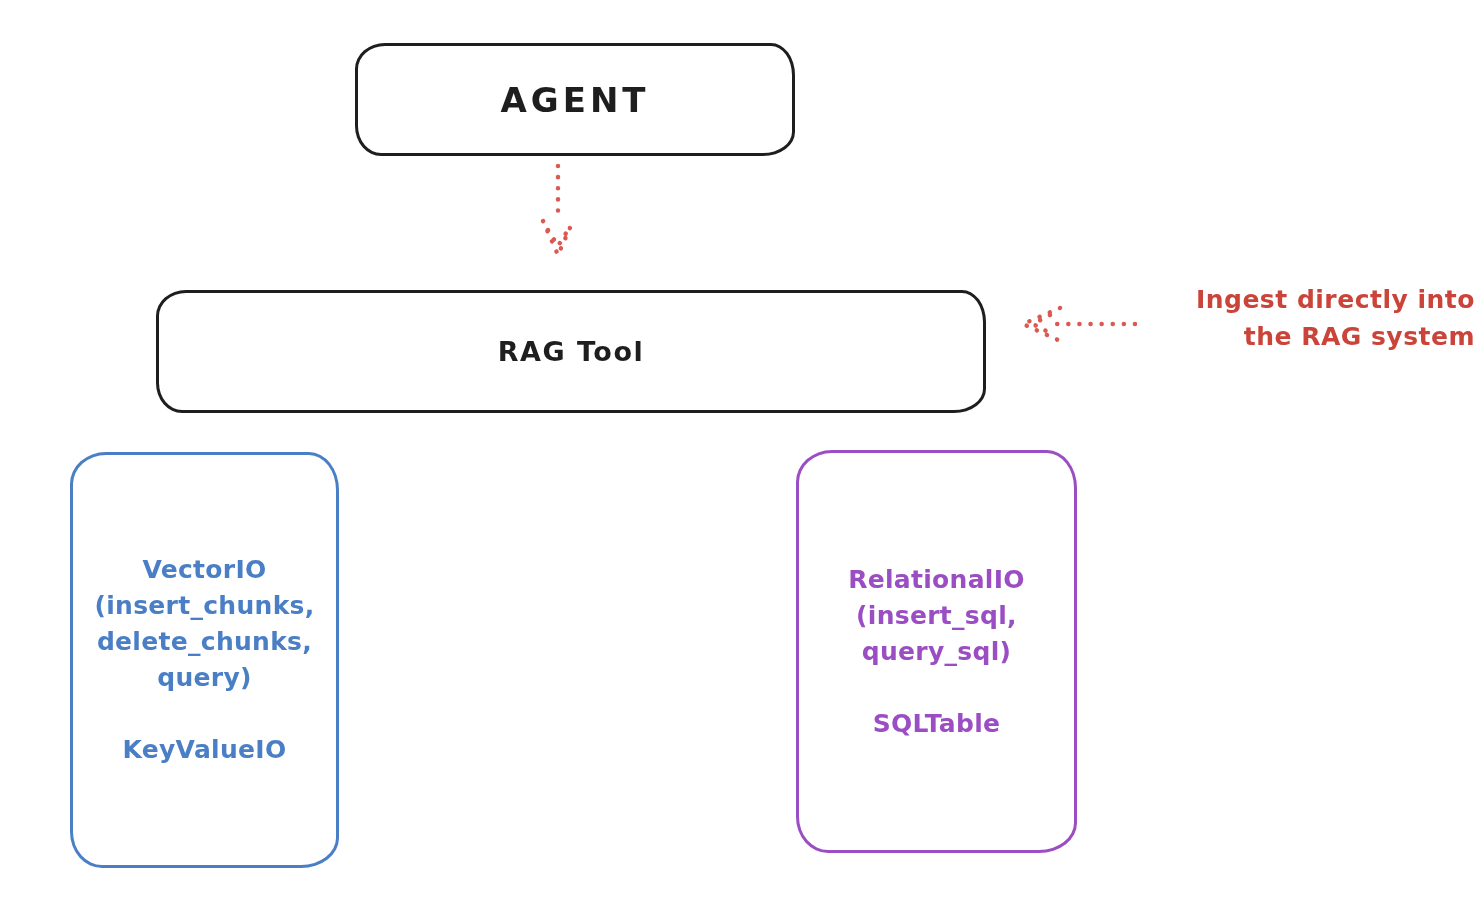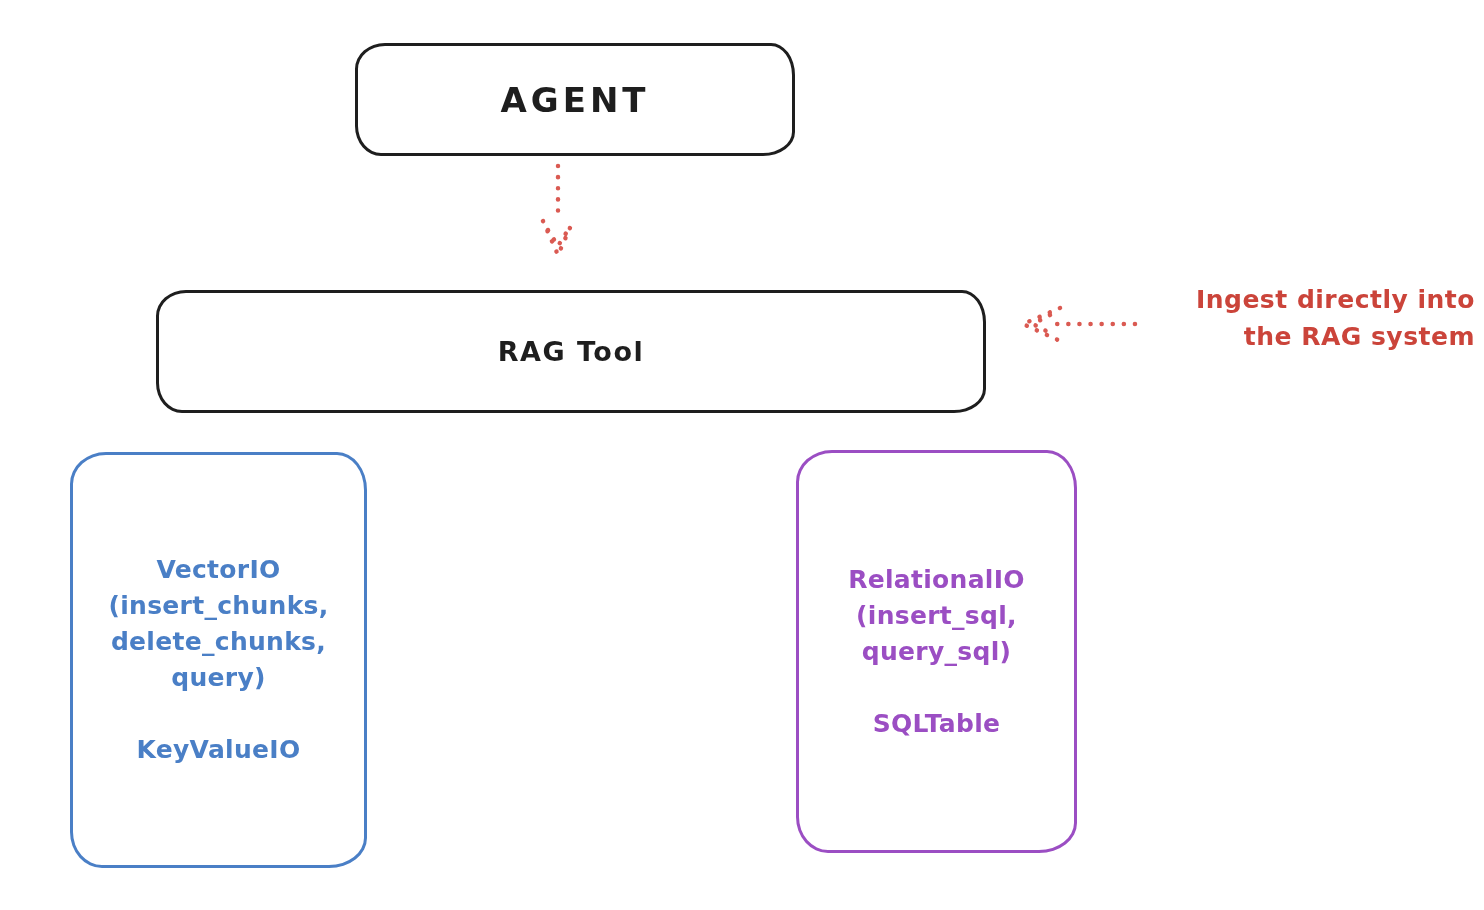--- a/index.html
+++ b/index.html
@@ -63,21 +63,21 @@
   }
   .io-node {
     border-radius: 36px 30px 38px 32px / 32px 38px 30px 36px;
     flex-direction: column;
     font-size: 25px;
     font-weight: 600;
     line-height: 36px;
     letter-spacing: 0.3px;
   }
   #vector-io-node {
-    left: 70px; top: 452px; width: 297px; height: 416px;
+    left: 70px; top: 452px; width: 269px; height: 416px;
     border: 3px solid #4a7fc6;
     color: #4a7fc6;
   }
   #keyvalue-io-node {
     left: 428px; top: 450px; width: 280px; height: 405px;
     border: 3px solid #55a05e;
     color: #55a05e;
   }
   #relational-io-node {
     left: 784px; top: 450px; width: 281px; height: 403px;

